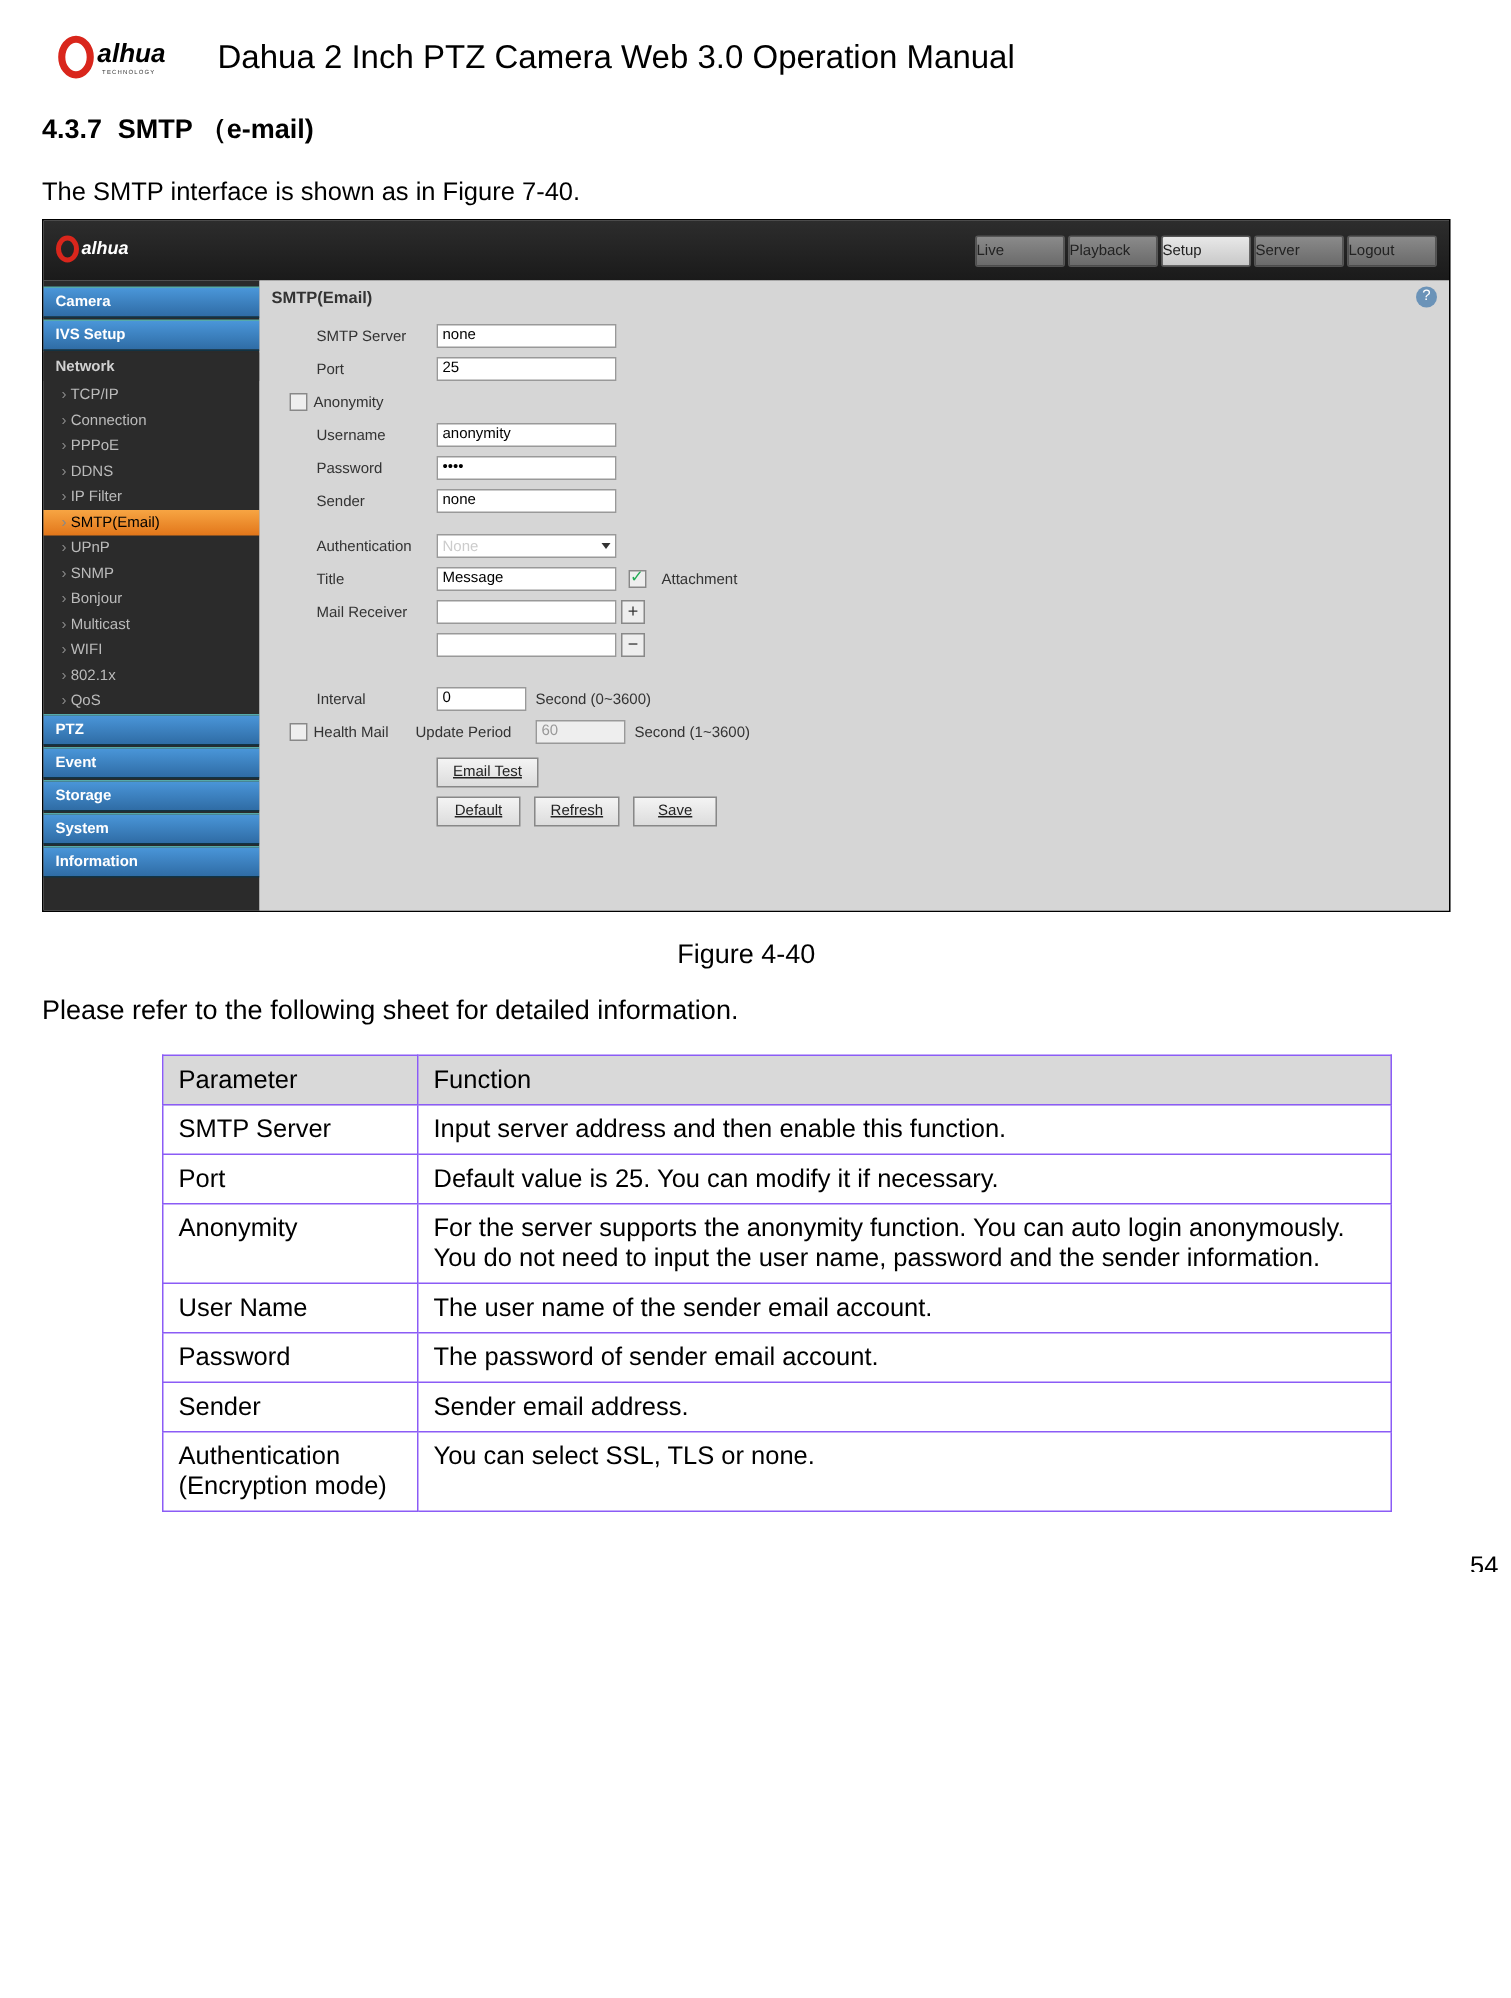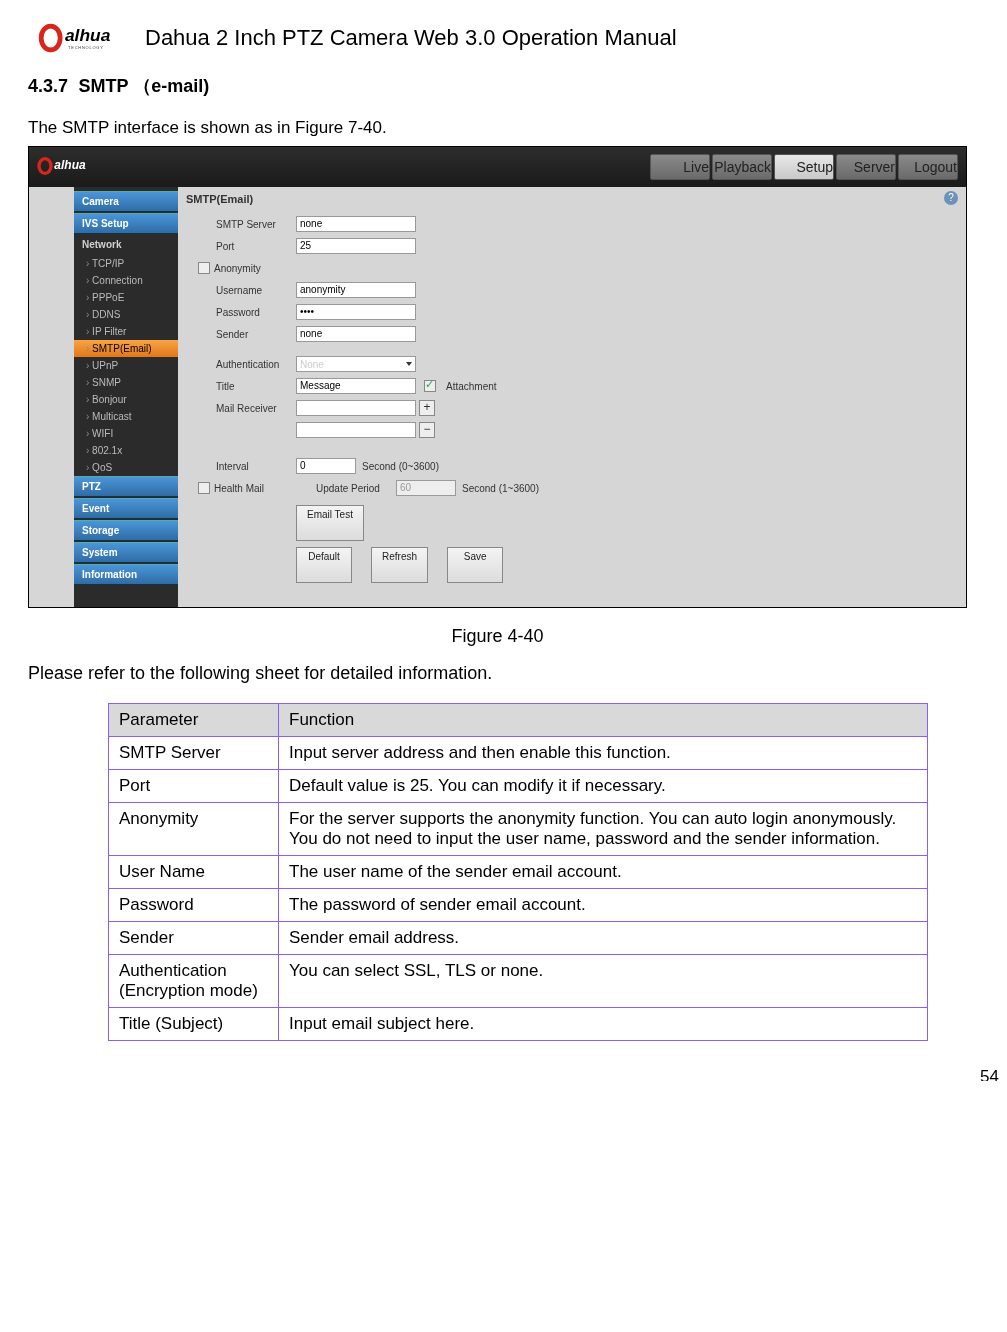--- a/index.html
+++ b/index.html
@@ -14,43 +14,43 @@
   .section-head { margin-bottom: 20px; padding-left: 0px; font-family: Arial; }
   .intro { font-size: 17px; margin-bottom: 8px; font-family: Arial; }
 
   
   .figure-wrap { border: 1px solid #000; background: #d6d6d6; padding: 0; margin: 6px 0 18px 0; }
   .app { font-family: Tahoma, Arial, sans-serif; font-size: 11px; color: #ccc; }
   .app-top { background: linear-gradient(#2d2d2d,#1a1a1a); height: 40px; display: flex; align-items: center; padding: 0 8px; }
   .app-logo { width: 80px; }
   .top-spacer { flex: 1; }
   .top-tabs { display: flex; gap: 2px; }
-  .top-tab { background: linear-gradient(#8a8a8a,#6a6a6a); color: #222; font-size: 14px; padding: 4px 0; width: 60px; text-align: right; border: 1px solid #555; border-radius: 2px; }
+  .top-tab { background: linear-gradient(#8a8a8a,#6a6a6a); color: #222; font-size: 10px; padding: 4px 0; width: 60px; text-align: left; border: 1px solid #555; border-radius: 2px; }
   .top-tab.active { background: linear-gradient(#e8e8e8,#c8c8c8); }
   .app-body { display: flex; min-height: 420px; }
-  .sidebar { width: 104px; background: #2b2b2b; padding: 4px 0; margin-left: 45px; }
+  .sidebar { width: 144px; background: #2b2b2b; padding: 4px 0; }
   .side-group { color: #fff; font-weight: bold; font-size: 10px; padding: 4px 8px; background: linear-gradient(#4a96d9,#2f6ca5); margin-bottom: 1px; border-top:1px solid #5aa; border-bottom:1px solid #134; }
   .side-group.plain { background: #2b2b2b; color:#d0d0d0; border:none; padding:4px 8px; }
   .side-sub { color: #bbb; font-size: 10px; padding: 3px 4px 3px 12px; }
   .side-sub::before { content: "› "; color:#888; }
   .side-sub.active { background: linear-gradient(#f7a543,#e2761a); color: #000; }
   .content { flex: 1; background: #d6d6d6; padding: 6px 8px; position:relative; }
   .content-title { font-weight: bold; font-size: 11px; color:#333; margin-bottom:10px; }
   .help-icon { position:absolute; top:4px; right:8px; width:14px; height:14px; border-radius:50%; background:#6b93b8; color:#fff; font-size:10px; text-align:center; line-height:14px; }
   .panel { background:#d6d6d6; padding-left:30px; }
   .frow { display:flex; align-items:center; margin-bottom:4px; height:18px; }
   .flabel { width:80px; font-size:10px; color:#333; }
   .finput { width:120px; height:16px; border:1px solid #999; background:#fff; color:#000; font-size:10px; padding:0 3px; line-height:14px; }
   .fselect { width:120px; height:16px; border:1px solid #999; background:#fff; font-size:10px; display:flex; align-items:center; justify-content:space-between; padding:0 3px; }
   .fselect .arrow { width:0;height:0;border-left:3px solid transparent;border-right:3px solid transparent;border-top:4px solid #333; }
   .fcheck { width:12px; height:12px; border:1px solid #888; background:#eee; display:inline-block; margin-right:4px; vertical-align:middle; position:relative; }
   .fcheck.checked::after { content:"✓"; position:absolute; top:-3px; left:0; font-size:11px; color:#2a5; }
   .fafter { font-size:10px; color:#333; margin-left:6px; }
   .plusminus { width:16px; height:16px; border:1px solid #888; background:#eee; text-align:center; line-height:12px; font-size:12px; margin-left:3px; color:#333; }
-  .fbtn { height:36px; padding:0 10px; border:1px solid #888; background:linear-gradient(#f4f4f4,#dcdcdc); font-size:10px; color:#222; margin-right:16px; min-width:56px; text-align:center; line-height:18px; display:inline-block; }
+  .fbtn { height:20px; padding:0 10px; border:1px solid #888; background:linear-gradient(#f4f4f4,#dcdcdc); font-size:10px; color:#222; margin-right:6px; min-width:56px; text-align:center; line-height:18px; display:inline-block;text-decoration:underline; }
   .btnrow { margin-top:8px; padding-left:80px; }
 
   .fig-caption { text-align:center; font-size:18px; margin-bottom:16px; font-family:Arial; }
 
   .tableintro { font-size:18px; margin-bottom:19px; }
   table.params { border-collapse:collapse; width:820px; margin-left:80px; font-size:17px; }
   table.params td, table.params th { border:1px solid #8b5cf6; padding:6px 10px; text-align:left; vertical-align:top; font-weight:normal; }
   table.params th { background:#d9d9d9; }
   .col1 { width:170px; }
 
@@ -175,21 +175,21 @@
             </div>
             <div style="height:14px;"></div>
             <div class="frow">
               <div class="flabel">Interval</div>
               <div class="finput" style="width:60px;">0</div>
               <span class="fafter">Second (0~3600)</span>
             </div>
             <div class="frow">
               <span class="fcheck" style="margin-left:-18px;"></span>
               <div class="flabel" style="width:68px;">Health Mail</div>
-              <div class="flabel" style="width:80px;margin-left:34px;">Update Period</div>
+              <div class="flabel" style="width:80px;">Update Period</div>
               <div class="finput" style="width:60px;background:#eee;color:#999;">60</div>
               <span class="fafter">Second (1~3600)</span>
             </div>
             <div class="btnrow">
               <span class="fbtn">Email Test</span>
             </div>
             <div class="btnrow" style="margin-top:6px;">
               <span class="fbtn">Default</span>
               <span class="fbtn">Refresh</span>
               <span class="fbtn">Save</span>
@@ -231,21 +231,17 @@
           <td>The password of sender email account.</td>
         </tr>
     <tr>
           <td class="col1">Sender</td>
           <td>Sender email address.</td>
         </tr>
     <tr>
           <td class="col1">Authentication (Encryption mode)</td>
           <td>You can select SSL, TLS or none.</td>
         </tr>
-    <tr>
-          <td class="col1">Title (Subject)</td>
-          <td>Input email subject here.</td>
-        </tr>
   </tbody>
     </table>
 
   <div class="page-num">54</div>
 </div>
 
 </body></html>

